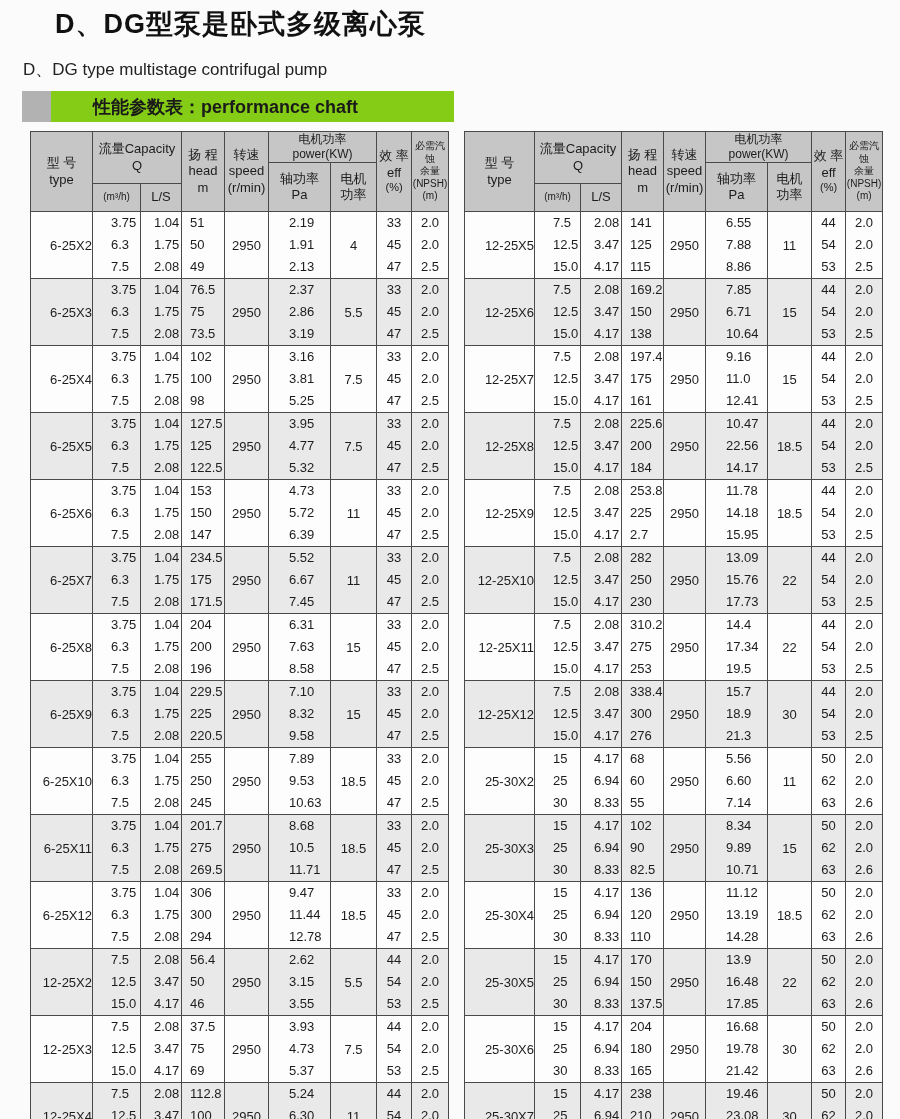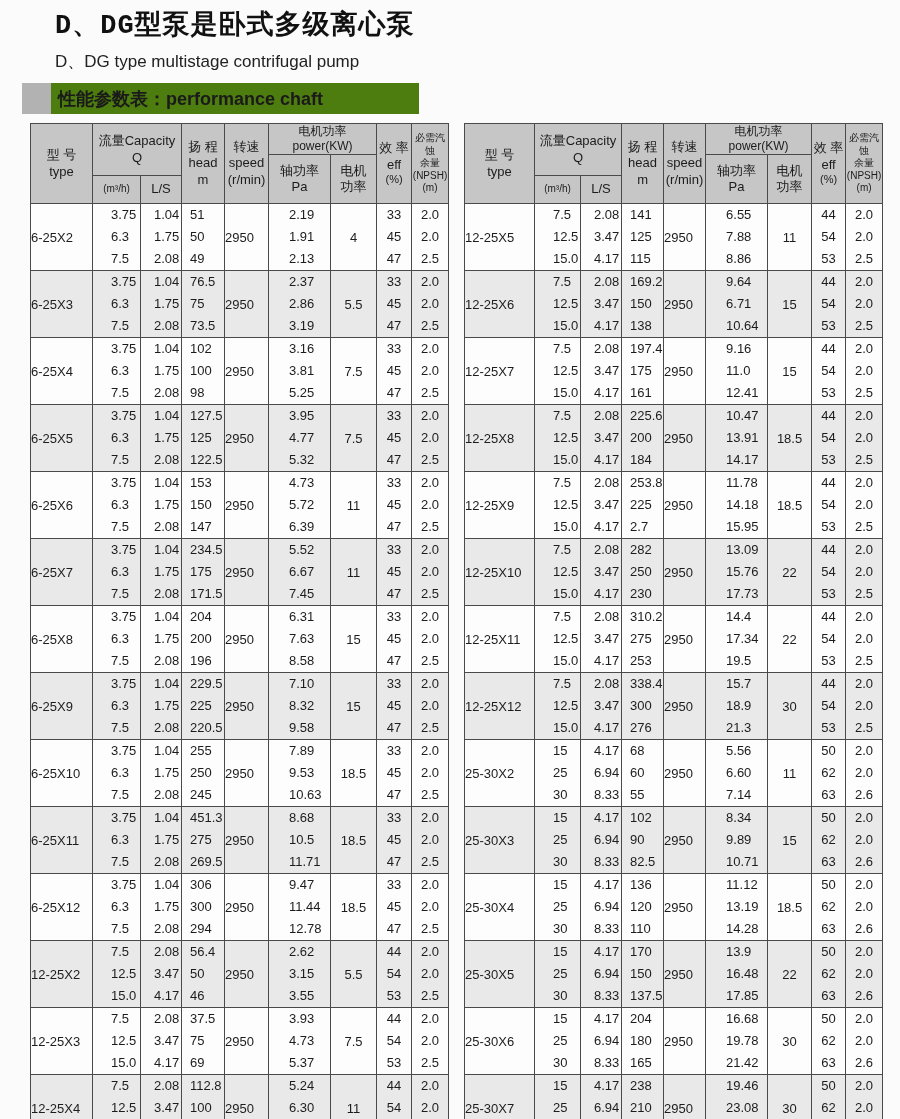--- a/index.html
+++ b/index.html
@@ -4,35 +4,34 @@
 <style>
   html,body { margin:0; padding:0; }
   body {
     width:900px; height:1119px;
     background:#fbfbfb;
     font-family:"Liberation Sans", sans-serif;
     color:#1c1c1c;
     overflow:hidden;
   }
   .title {
-    margin:6px 0 8px 55px;
+    margin:6px 0 16px 55px;
     font-size:27px; font-weight:bold; letter-spacing:1px;
     color:#111;
-    font-family:Liberation Mono, monospace;
   }
   .subtitle {
-    margin:4px 0 0 55px;
+    margin:4px 0 0 23px;
     font-size:17px; color:#222;
   }
   .section-bar {
     position:relative;
     margin:10px 0 0 22px;
     width:397px; height:31px;
-    background:#4d7c0f;
-    display:flex; align-items:center;
+    background:#84cc16;
+    display:flex; align-items:center;padding-left:35px;
   }
   .section-bar .bar-accent {
     position:absolute; left:0; top:0;
     width:29px; height:31px; background:#b2b2b2;
   }
   .section-bar .bar-text {
     position:relative;
     padding-left:36px;
     font-size:18px; font-weight:bold; color:#1a1a1a;
   }
@@ -62,25 +61,25 @@
   tr.hrow-a { height:24px; }
   tr.hrow-b { height:21px; }
   tr.hrow-c { height:28px; }
   .h-small { font-size:10px; }
   .h-pct { font-size:11px; }
   .h-power { font-size:12px;margin-left:44px; }
   tr.group { background:#fdfdfd; height:66px; }
   tr.group.shaded { background:#e9e9e9; }
   td { vertical-align:middle; }
   .ln { height:22px; line-height:22px; }
-  .c-type { text-align:left;margin-left:42px; }
+  .c-type { text-align:right;margin-left:42px; }
   .c-m3h .ln { text-align:left; padding-left:18px; }
   .c-ls .ln  { text-align:left; padding-left:13px; }
   .c-head .ln{ text-align:left; padding-left:8px; }
-  .c-speed   { }
+  .c-speed   { text-align:center; }
   .c-pa .ln  { text-align:left; padding-left:20px; }
   .c-motor   { text-align:center; }
   .c-eff .ln { text-align:center; }
   .c-npsh .ln{ text-align:center; }
 </style>
 </head>
 <body>
 
 <div class="title">D、DG型泵是卧式多级离心泵</div>
 <div class="subtitle">D、DG type multistage contrifugal pump</div>
@@ -474,21 +473,21 @@
             <div class="ln">3.75</div>
             <div class="ln">6.3</div>
             <div class="ln">7.5</div>
           </td>
           <td class="c-ls">
             <div class="ln">1.04</div>
             <div class="ln">1.75</div>
             <div class="ln">2.08</div>
           </td>
           <td class="c-head">
-            <div class="ln">451.3</div>
+            <div class="ln">201.7</div>
             <div class="ln">275</div>
             <div class="ln">269.5</div>
           </td>
           <td class="c-speed">2950</td>
           <td class="c-pa">
             <div class="ln">8.68</div>
             <div class="ln">10.5</div>
             <div class="ln">11.71</div>
           </td>
           <td class="c-motor">18.5</td>
@@ -754,21 +753,21 @@
             <div class="ln">3.47</div>
             <div class="ln">4.17</div>
           </td>
           <td class="c-head">
             <div class="ln">169.2</div>
             <div class="ln">150</div>
             <div class="ln">138</div>
           </td>
           <td class="c-speed">2950</td>
           <td class="c-pa">
-            <div class="ln">9.64</div>
+            <div class="ln">7.85</div>
             <div class="ln">6.71</div>
             <div class="ln">10.64</div>
           </td>
           <td class="c-motor">15</td>
           <td class="c-eff">
             <div class="ln">44</div>
             <div class="ln">54</div>
             <div class="ln">53</div>
           </td>
           <td class="c-npsh">
@@ -825,21 +824,21 @@
             <div class="ln">4.17</div>
           </td>
           <td class="c-head">
             <div class="ln">225.6</div>
             <div class="ln">200</div>
             <div class="ln">184</div>
           </td>
           <td class="c-speed">2950</td>
           <td class="c-pa">
             <div class="ln">10.47</div>
-            <div class="ln">13.91</div>
+            <div class="ln">22.56</div>
             <div class="ln">14.17</div>
           </td>
           <td class="c-motor">18.5</td>
           <td class="c-eff">
             <div class="ln">44</div>
             <div class="ln">54</div>
             <div class="ln">53</div>
           </td>
           <td class="c-npsh">
             <div class="ln">2.0</div>

